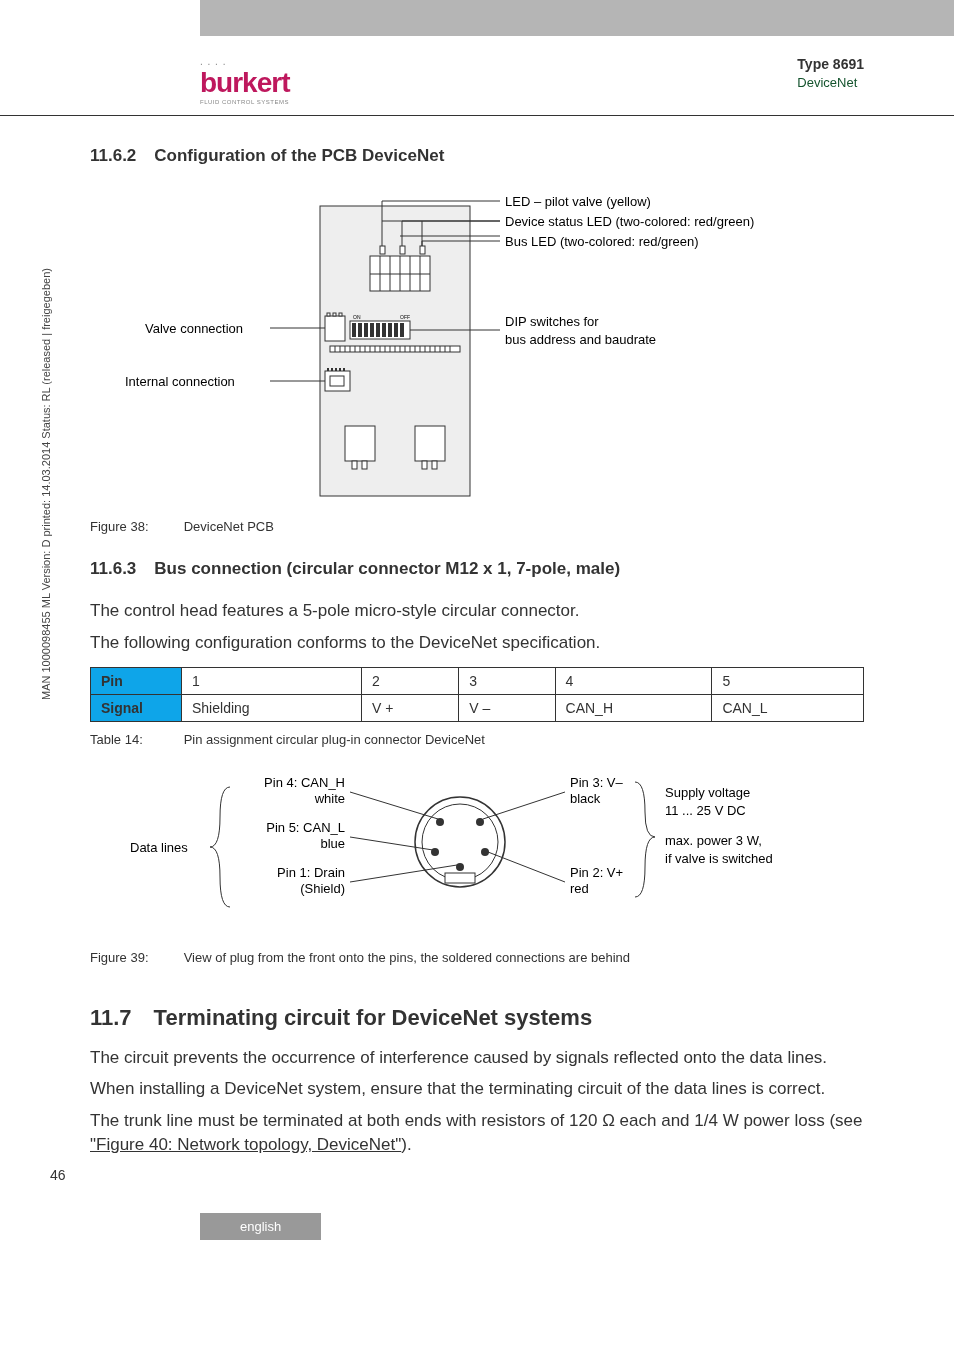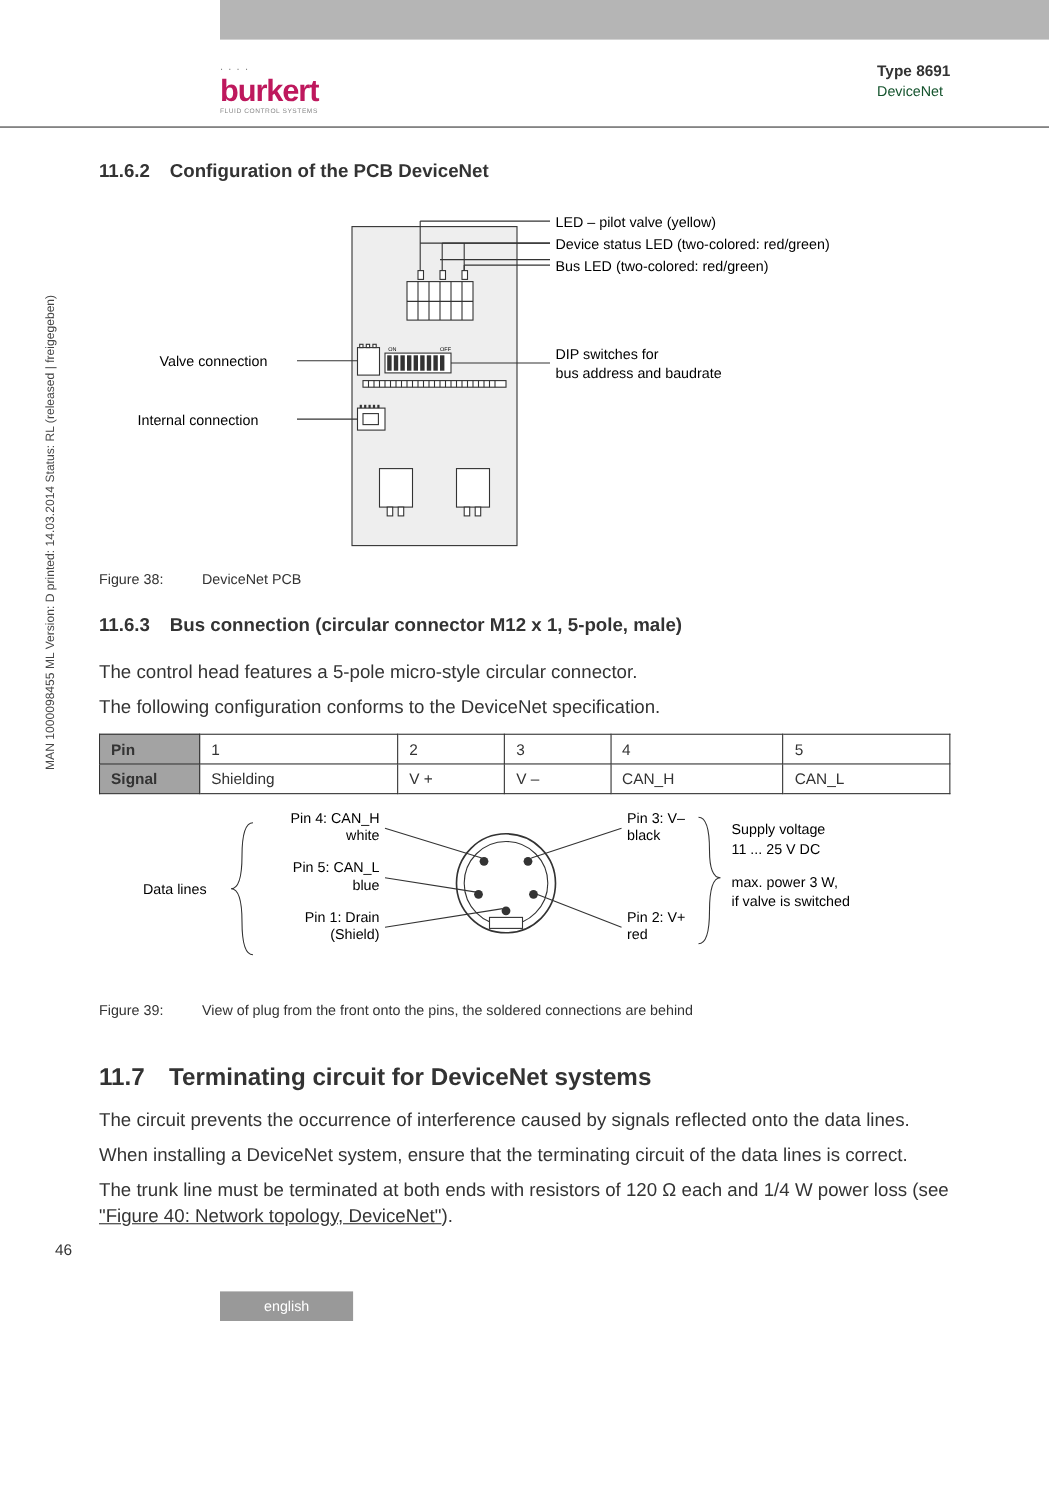--- a/index.html
+++ b/index.html
@@ -107,21 +107,21 @@
     width: 100%;
     margin: 12px 0 6px 0;
     font-size: 14px;
   }
   table.pin-table td, table.pin-table th {
     border: 1px solid #333;
     padding: 5px 10px;
     text-align: left;
   }
   table.pin-table .hcell {
-    background: #a3a3a3;
+    background: #0ea5e9;
     font-weight: bold;
     width: 70px;
   }
   .side-text {
     position: absolute;
     left: 40px;
     top: 700px;
     transform: rotate(-90deg);
     transform-origin: left top;
     font-size: 11px;
@@ -273,21 +273,21 @@
     <rect x="332" y="275" width="5" height="8" fill="#fff" stroke="#333"></rect>
     <rect x="342" y="275" width="5" height="8" fill="#fff" stroke="#333"></rect>
   </svg>
 
   <div class="figure-caption">
     <span class="label">Figure 38:</span>
     <span>DeviceNet PCB</span>
   </div>
 
   <div class="section-heading">
-    <span class="num">11.6.3</span><span>Bus connection (circular connector M12 x 1, 5-pole, male)</span>
+    <span class="num">11.6.3</span><span>Bus connection (circular connector M12 x 1, 7-pole, male)</span>
   </div>
 
   <p class="body">The control head features a 5-pole micro-style circular connector.</p>
   <p class="body">The following configuration conforms to the DeviceNet specification.</p>
 
   <table class="pin-table">
     <tbody>
         <tr>
       <td class="hcell">Pin</td>
       <td>1</td>
@@ -300,20 +300,24 @@
       <td class="hcell">Signal</td>
       <td>Shielding</td>
       <td>V +</td>
       <td>V –</td>
       <td>CAN_H</td>
       <td>CAN_L</td>
     </tr>
   </tbody>
     </table>
 
+  <div class="figure-caption">
+    <span class="label">Table 14:</span>
+    <span>Pin assignment circular plug-in connector DeviceNet</span>
+  </div>
 
   
   <svg width="760" height="170">
 
     <path d="M 140 20 Q 130 20 130 50 Q 130 80 120 80 Q 130 80 130 110 Q 130 140 140 140" fill="none" stroke="#333"></path>
     <text x="40" y="85" font-size="13">Data lines</text>
 
     <text x="255" y="20" font-size="13" text-anchor="end">Pin 4: CAN_H</text>
     <text x="255" y="36" font-size="13" text-anchor="end">white</text>
     <text x="255" y="65" font-size="13" text-anchor="end">Pin 5: CAN_L</text>

